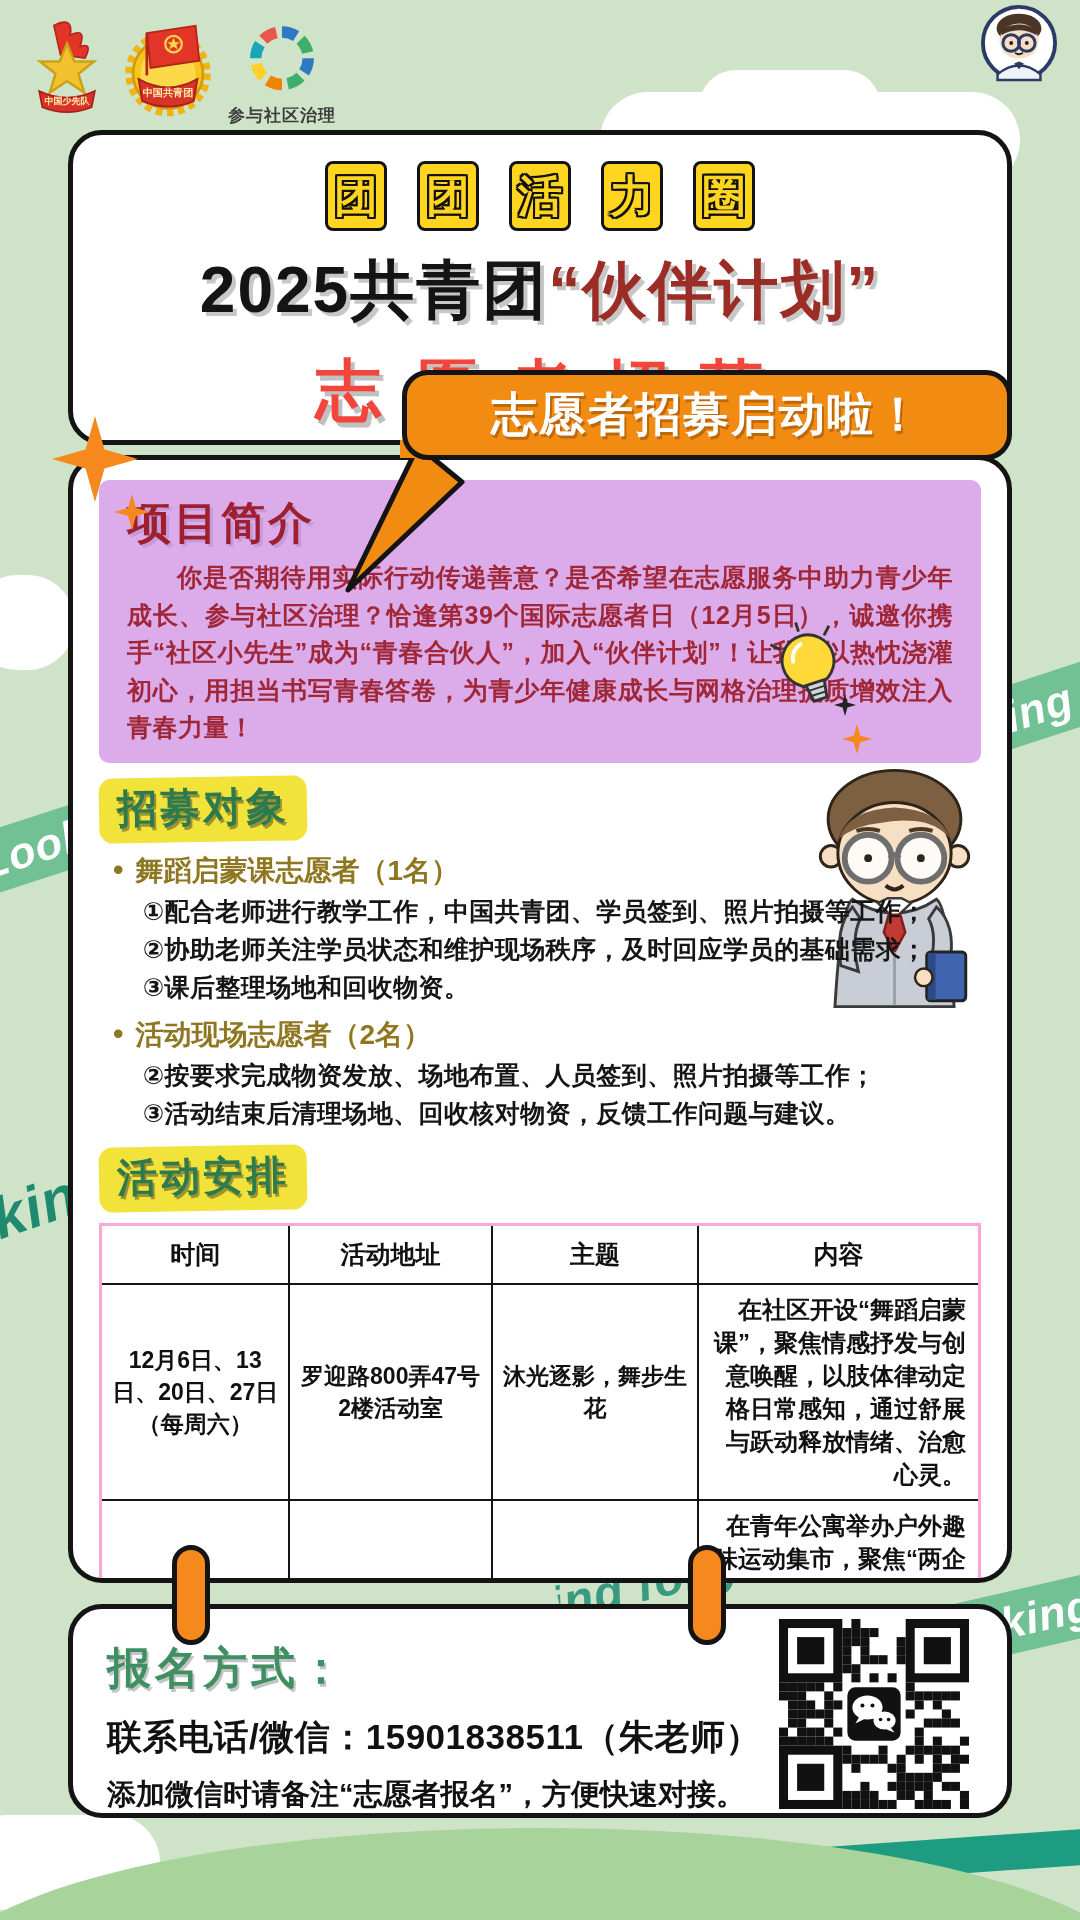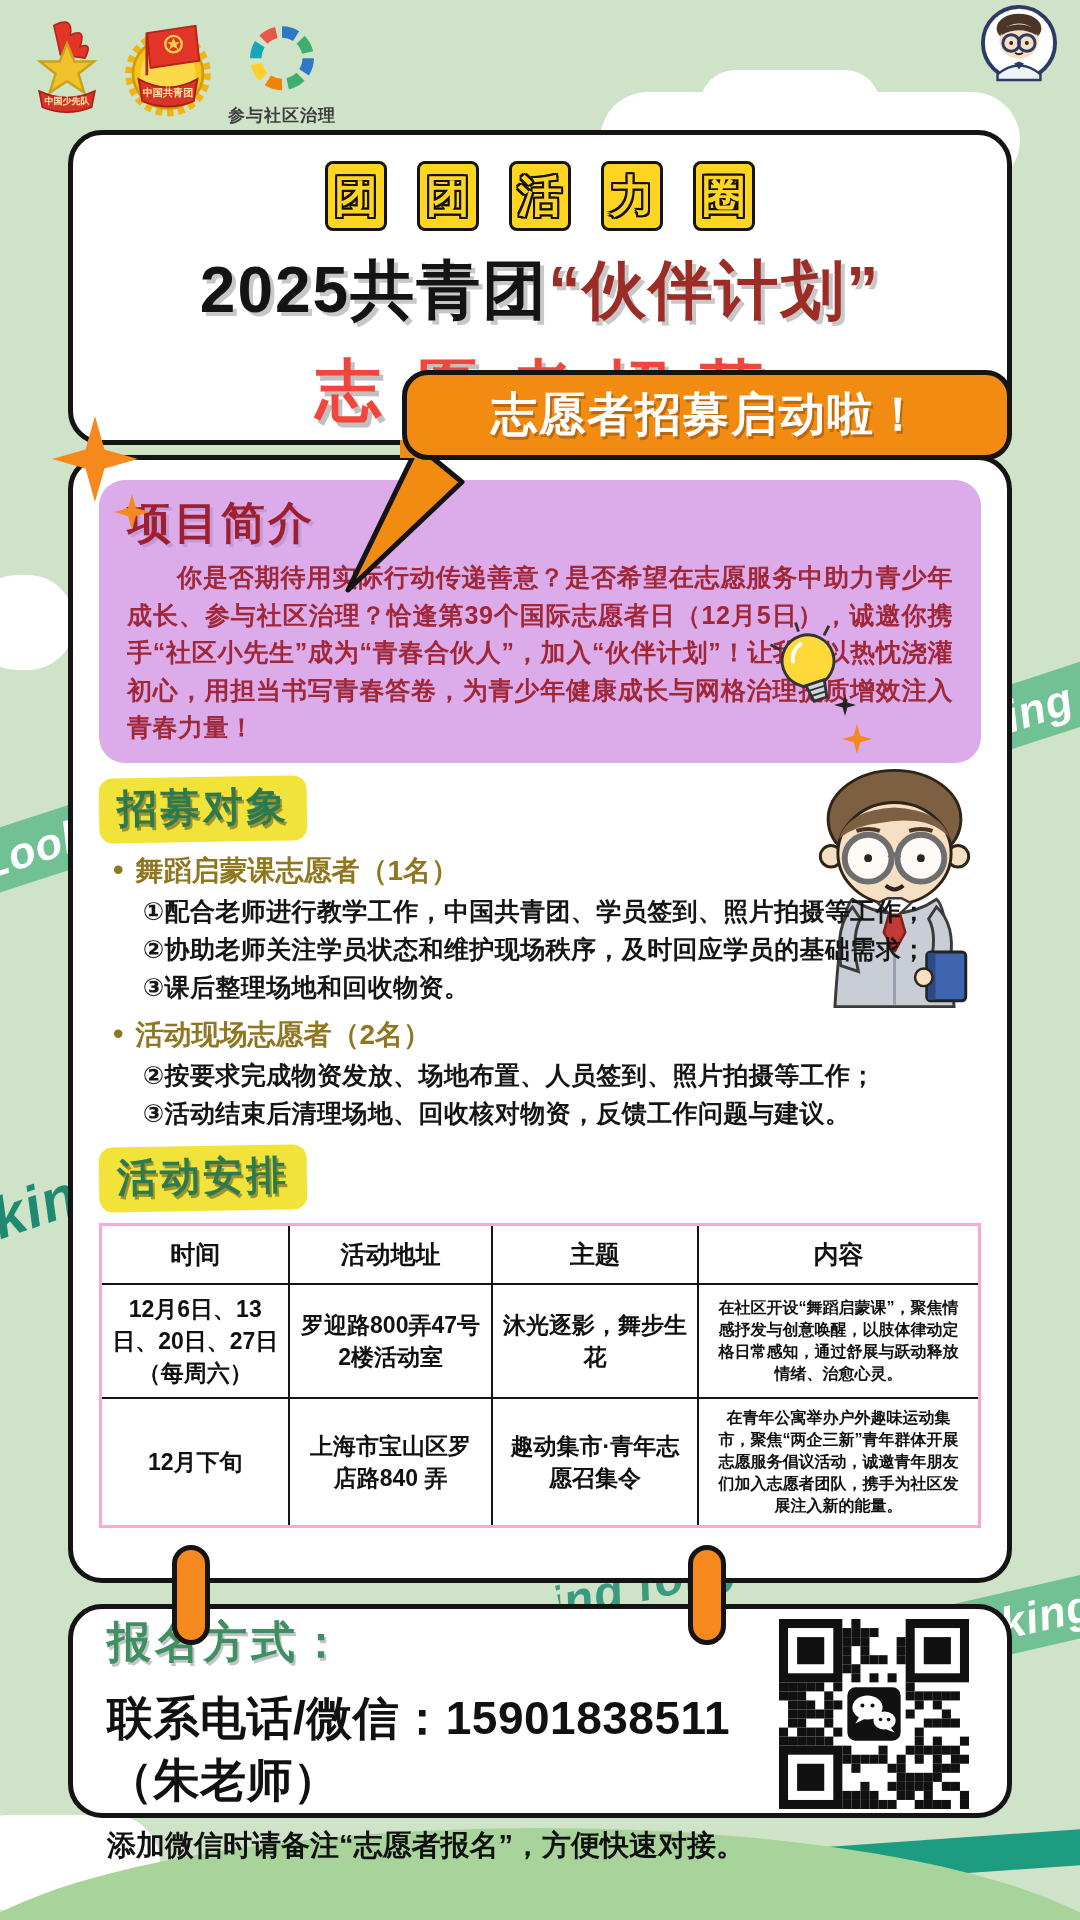--- a/index.html
+++ b/index.html
@@ -35,71 +35,71 @@
   
   .hdr{position:absolute;left:26px;top:18px;right:26px;height:116px;z-index:3;display:flex;align-items:flex-start;}
   .logo{margin-right:14px;text-align:center;}
   .partner-caption{font-size:17px;font-weight:900;color:#3c3c3c;margin-top:-2px;letter-spacing:1px;}
   .avatar{position:absolute;right:22px;top:4px;width:78px;height:78px;}
 
   
   .card{position:absolute;left:68px;right:68px;background:#fff;border:5px solid #141414;border-radius:34px;box-sizing:border-box;}
   .card1{top:130px;height:315px;z-index:2;text-align:center;padding-top:26px;}
   .card2{top:455px;height:1128px;z-index:2;padding:18px 26px;overflow:hidden;}
-  .card3{top:1604px;height:214px;z-index:3;padding:4px 34px;}
+  .card3{top:1604px;height:214px;z-index:3;padding:30px 34px;}
 
   
   .t-line1{display:flex;justify-content:center;gap:30px;}
   .t-chip{width:56px;height:64px;background:#ffd51f;border:3px solid #131313;border-radius:8px;display:flex;align-items:center;justify-content:center;
           font-size:44px;font-weight:900;color:#ffd51f;
           text-shadow:-2px -2px 0 #111,2px -2px 0 #111,-2px 2px 0 #111,2px 2px 0 #111,0 -2px 0 #111,0 2px 0 #111,-2px 0 0 #111,2px 0 0 #111;}
   .t-line2{margin-top:16px;font-size:64px;font-weight:900;letter-spacing:2px;text-shadow:4px 4px 0 rgba(130,130,130,.45);}
   .t-line2 .blk{color:#141414;}
   .t-line2 .red{color:#9c2d26;text-align:center;}
   .t-line3{margin-top:12px;font-size:66px;font-weight:900;color:#f2463c;letter-spacing:30px;text-indent:30px;text-shadow:4px 5px 0 rgba(130,130,130,.5);}
 
   
   .bubble{position:absolute;left:402px;right:68px;top:370px;height:90px;background:#f28b12;border:5px solid #141414;border-radius:26px;z-index:5;
           display:flex;align-items:center;justify-content:center;color:#fff;font-size:46px;font-weight:900;letter-spacing:2px;
           text-shadow:2px 3px 0 rgba(90,40,0,.35);box-sizing:border-box;}
   .tail{position:absolute;left:340px;top:440px;z-index:4;}
 
   
-  .intro{background:#dcabea;border-radius:26px;padding:14px 28px 16px;margin-top:2px;}
+  .intro{background:#dcabea;border-radius:10px;padding:14px 28px 16px;margin-top:2px;}
   .intro-h{font-size:44px;font-weight:900;color:#9e2030;text-shadow:3px 3px 0 #c49ad8;letter-spacing:3px;}
   .intro-b{margin-top:6px;font-size:25px;font-weight:700;color:#a02737;line-height:1.5;text-align:justify;text-indent:2em;letter-spacing:.5px;}
 
   
   .chip{display:inline-block;background:#f2e33b;color:#2c7a4e;font-size:40px;font-weight:900;padding:3px 18px 7px;border-radius:14px;
         text-shadow:2px 3px 0 rgba(30,30,30,.4);letter-spacing:3px;transform:rotate(-1deg);margin-top:14px;}
 
   
   .group{margin-top:10px;position:relative;z-index:2;}
   .g-title{font-size:28px;font-weight:900;color:#8f7620;margin:4px 0 2px 14px;}
   .g-title .dot{font-size:30px;margin-right:12px;}
   .g-item{font-size:25px;font-weight:700;color:#151515;line-height:1.52;margin-left:44px;letter-spacing:.4px;}
 
   
   table.sched{width:100%;border-collapse:collapse;margin-top:12px;border:3px solid #f9a8d4;}
   .sched th{border:2.5px solid #141414;font-size:25px;font-weight:900;color:#111;padding:12px 4px;}
   .sched td{border:2.5px solid #141414;font-size:23px;font-weight:700;color:#111;padding:8px 10px;text-align:center;line-height:1.4;}
-  .sched td.content{text-align:center;font-size:16px;line-height:1.38;padding:8px 12px;}
+  .sched td.content{text-align:right;font-size:24px;line-height:1.38;padding:8px 12px;}
   .cw1{width:21.5%;} .cw2{width:23%;} .cw3{width:23.5%;} .cw4{width:32%;}
 
   
   .boy{position:absolute;right:10px;top:300px;z-index:1;}
   .bulb{position:absolute;right:148px;top:158px;transform:rotate(-18deg);z-index:1;}
 
   
   .peg{position:absolute;width:38px;height:100px;background:#f5891d;border:5px solid #141414;border-radius:20px;z-index:6;top:1545px;box-sizing:border-box;}
   .peg.p1{left:172px;} .peg.p2{left:688px;}
 
   
   .su-h{font-size:44px;font-weight:900;color:#3f8f63;text-shadow:2px 3px 0 rgba(20,20,20,.25);letter-spacing:4px;}
-  .su-contact{margin-top:16px;font-size:46px;font-weight:900;color:#111;letter-spacing:.5px;}
+  .su-contact{margin-top:16px;font-size:35px;font-weight:900;color:#111;letter-spacing:.5px;}
   .su-note{margin-top:14px;font-size:29px;font-weight:900;color:#111;}
   .su-text{width:660px;}
   .qr{position:absolute;right:38px;top:10px;width:190px;height:190px;background:#fff;}
 </style>
 </head>
 <body>
 
 <div class="poster">
 
   <div class="cloud c1"></div>

